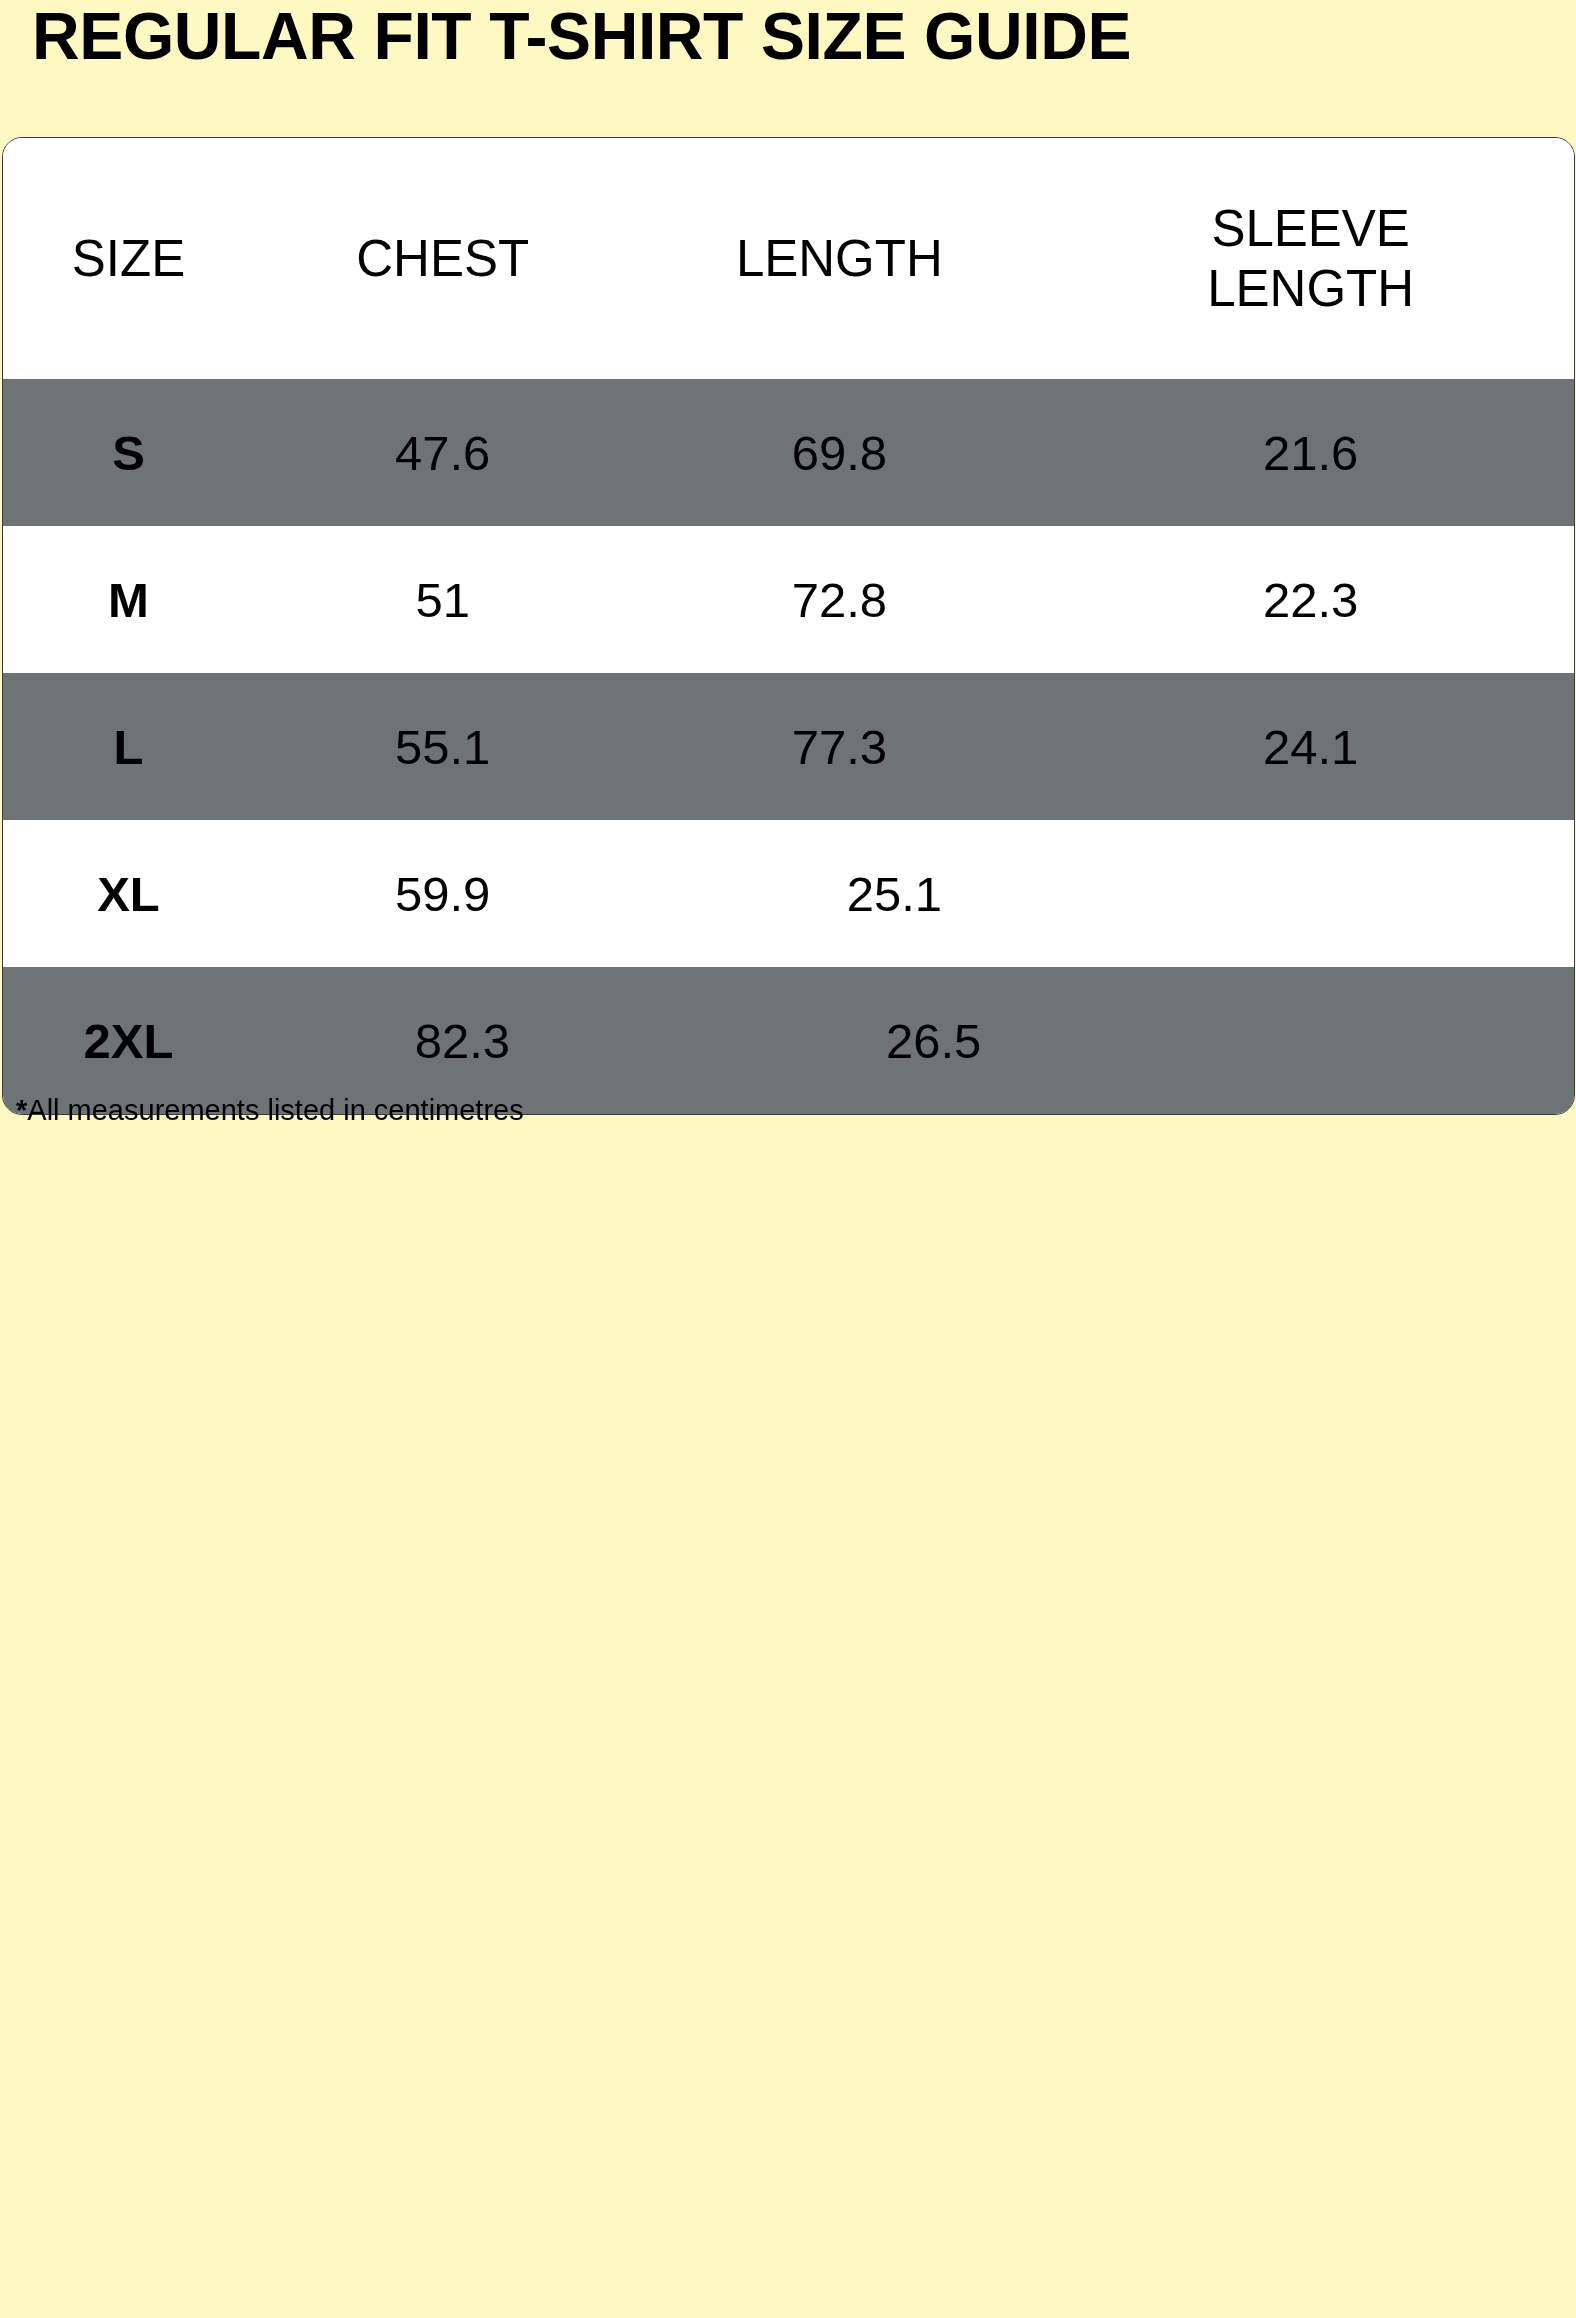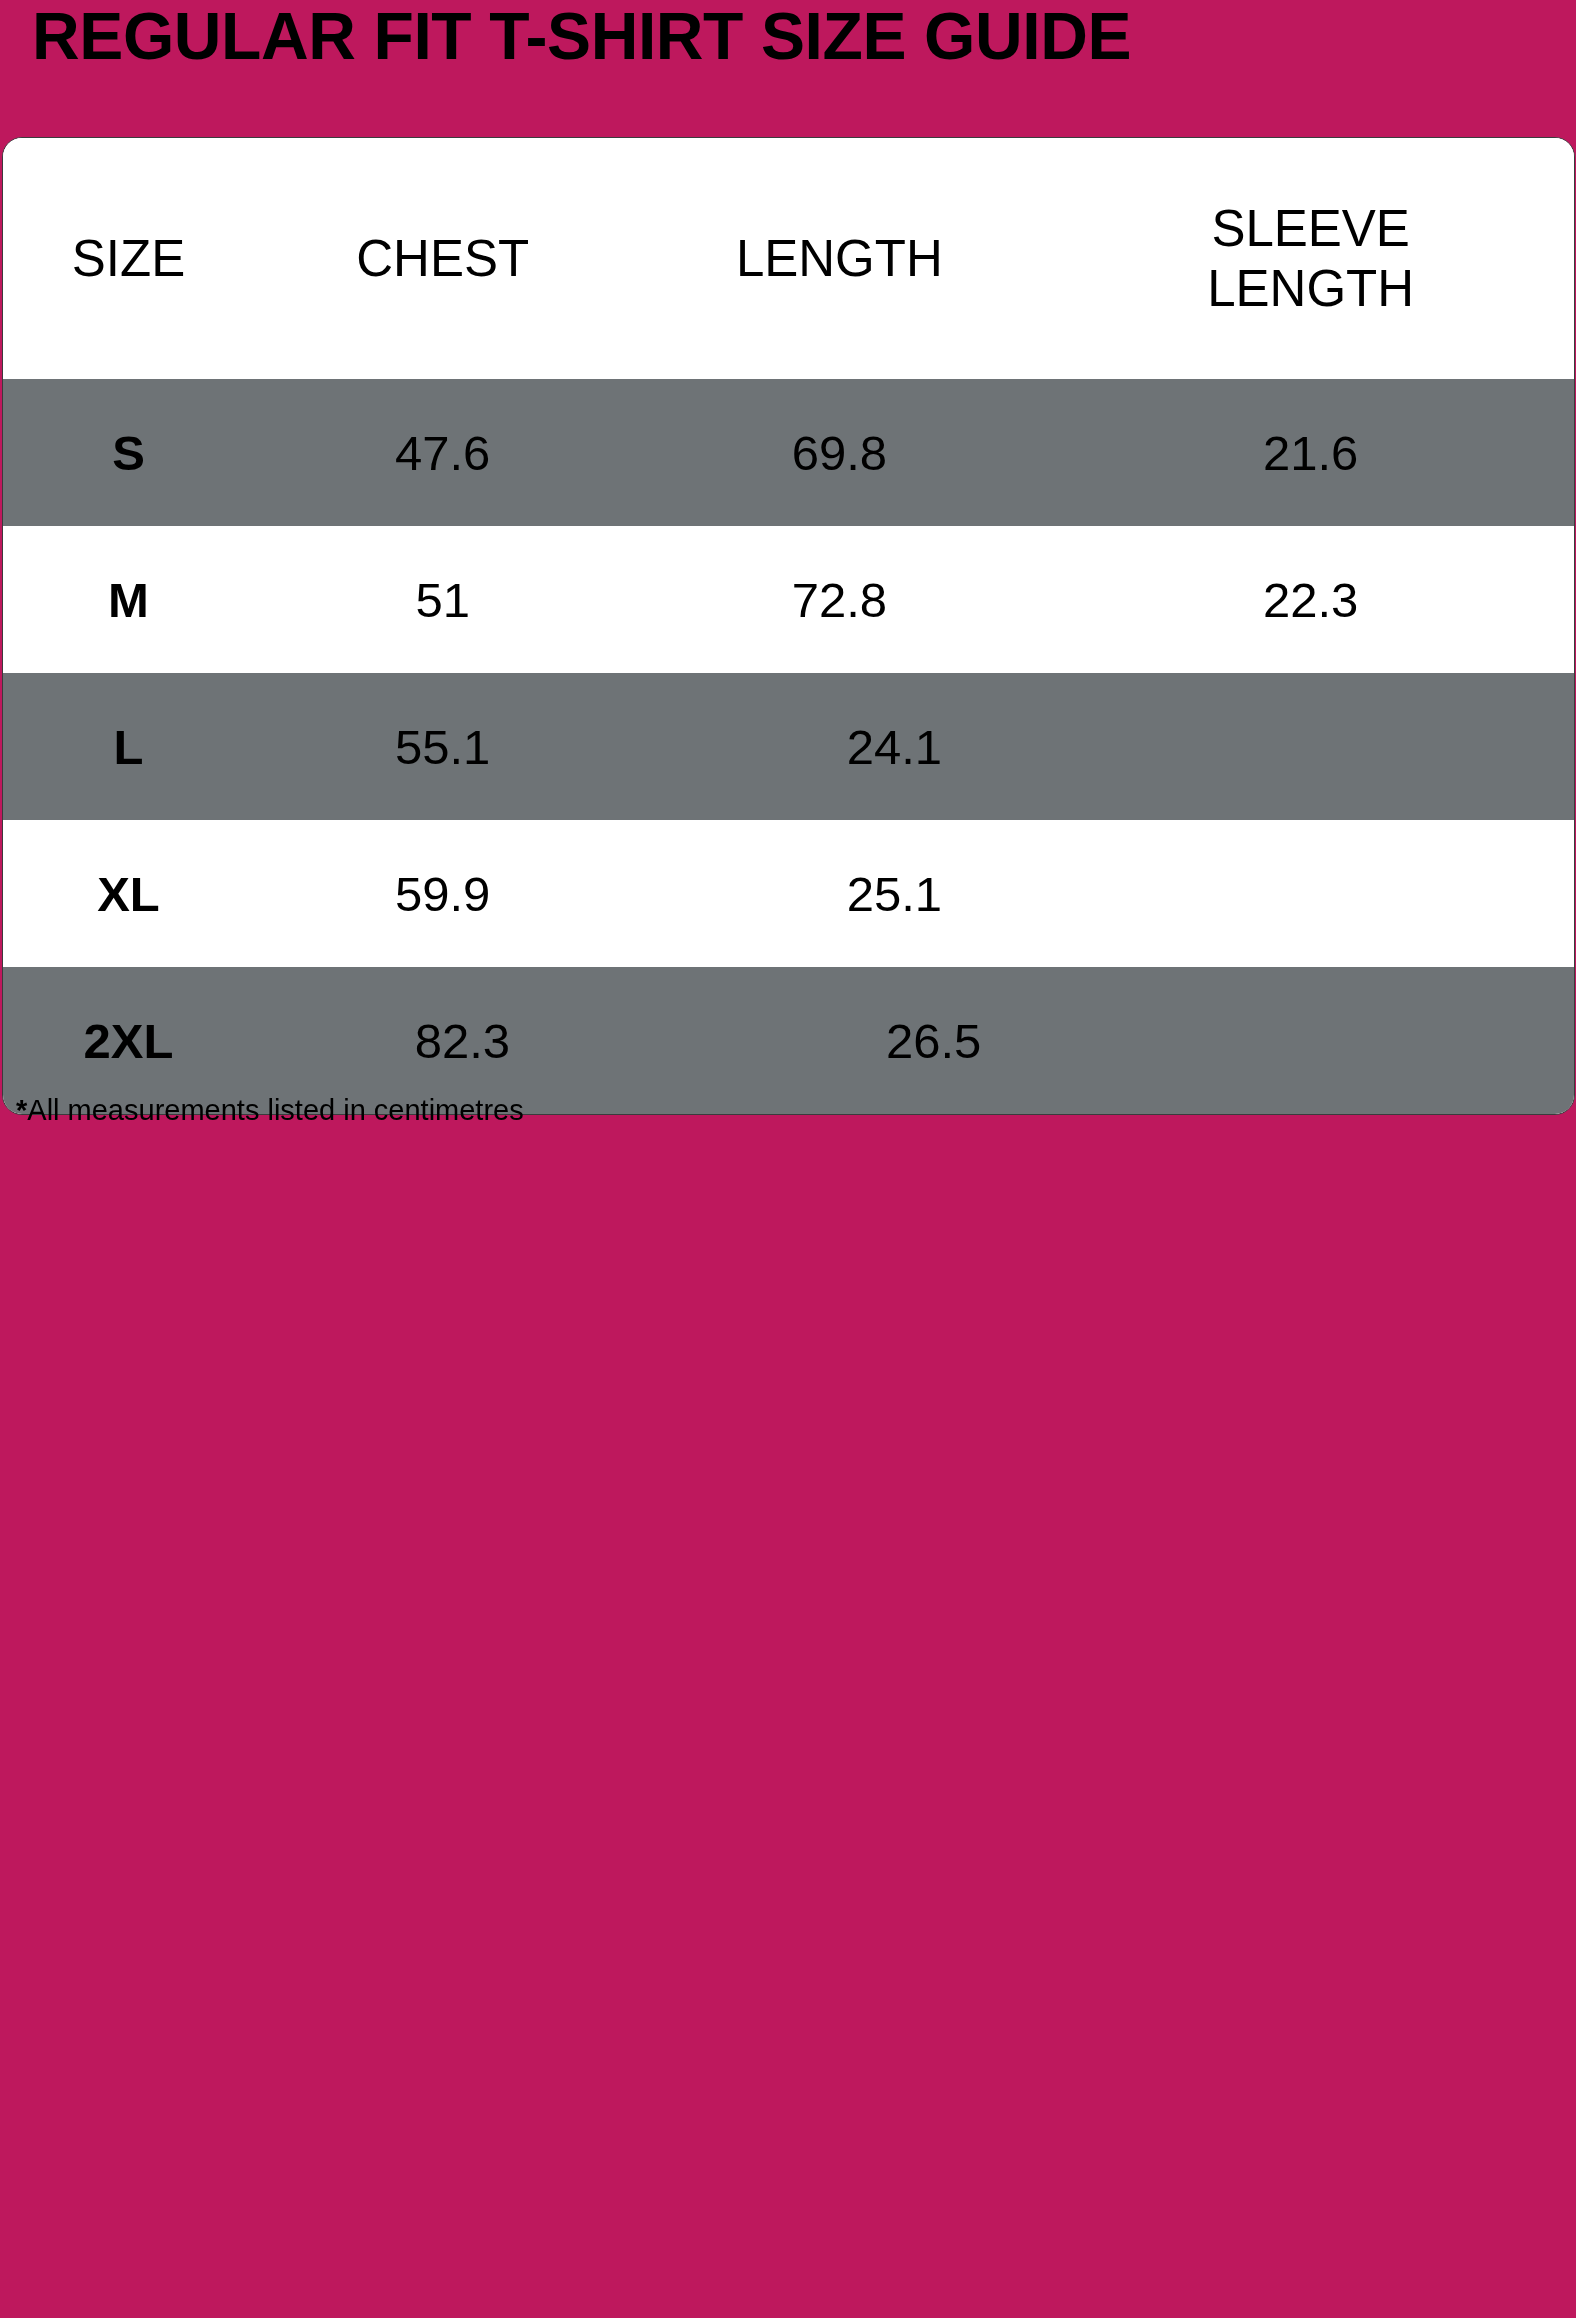--- a/index.html
+++ b/index.html
@@ -16,21 +16,21 @@
     color: #000000;
     overflow: hidden;
   }
 
   .page {
     position: absolute;
     left: 0;
     top: 0;
     width: 1576px;
     height: 2319px;
-    background: #be185d;
+    background: #fef9c3;
   }
 
   
   .page-title {
     position: absolute;
     left: 32px;
     top: -5.3px;
     font-size: 66px;
     font-weight: 700;
     letter-spacing: -0.4px;
@@ -163,20 +163,21 @@
     <div class="table-row data-row plain">
       <div class="cell cell-size col-size">M</div>
       <div class="cell cell-value col-chest">51</div>
       <div class="cell cell-value col-length">72.8</div>
       <div class="cell cell-value col-sleeve">22.3</div>
     </div>
 
     <div class="table-row data-row shaded">
       <div class="cell cell-size col-size">L</div>
       <div class="cell cell-value col-chest">55.1</div>
+      <div class="cell cell-value col-length">77.3</div>
       <div class="cell cell-value col-sleeve">24.1</div>
     </div>
 
     <div class="table-row data-row plain">
       <div class="cell cell-size col-size">XL</div>
       <div class="cell cell-value col-chest">59.9</div>
       <div class="cell cell-value col-sleeve">25.1</div>
     </div>
 
     <div class="table-row data-row shaded">

